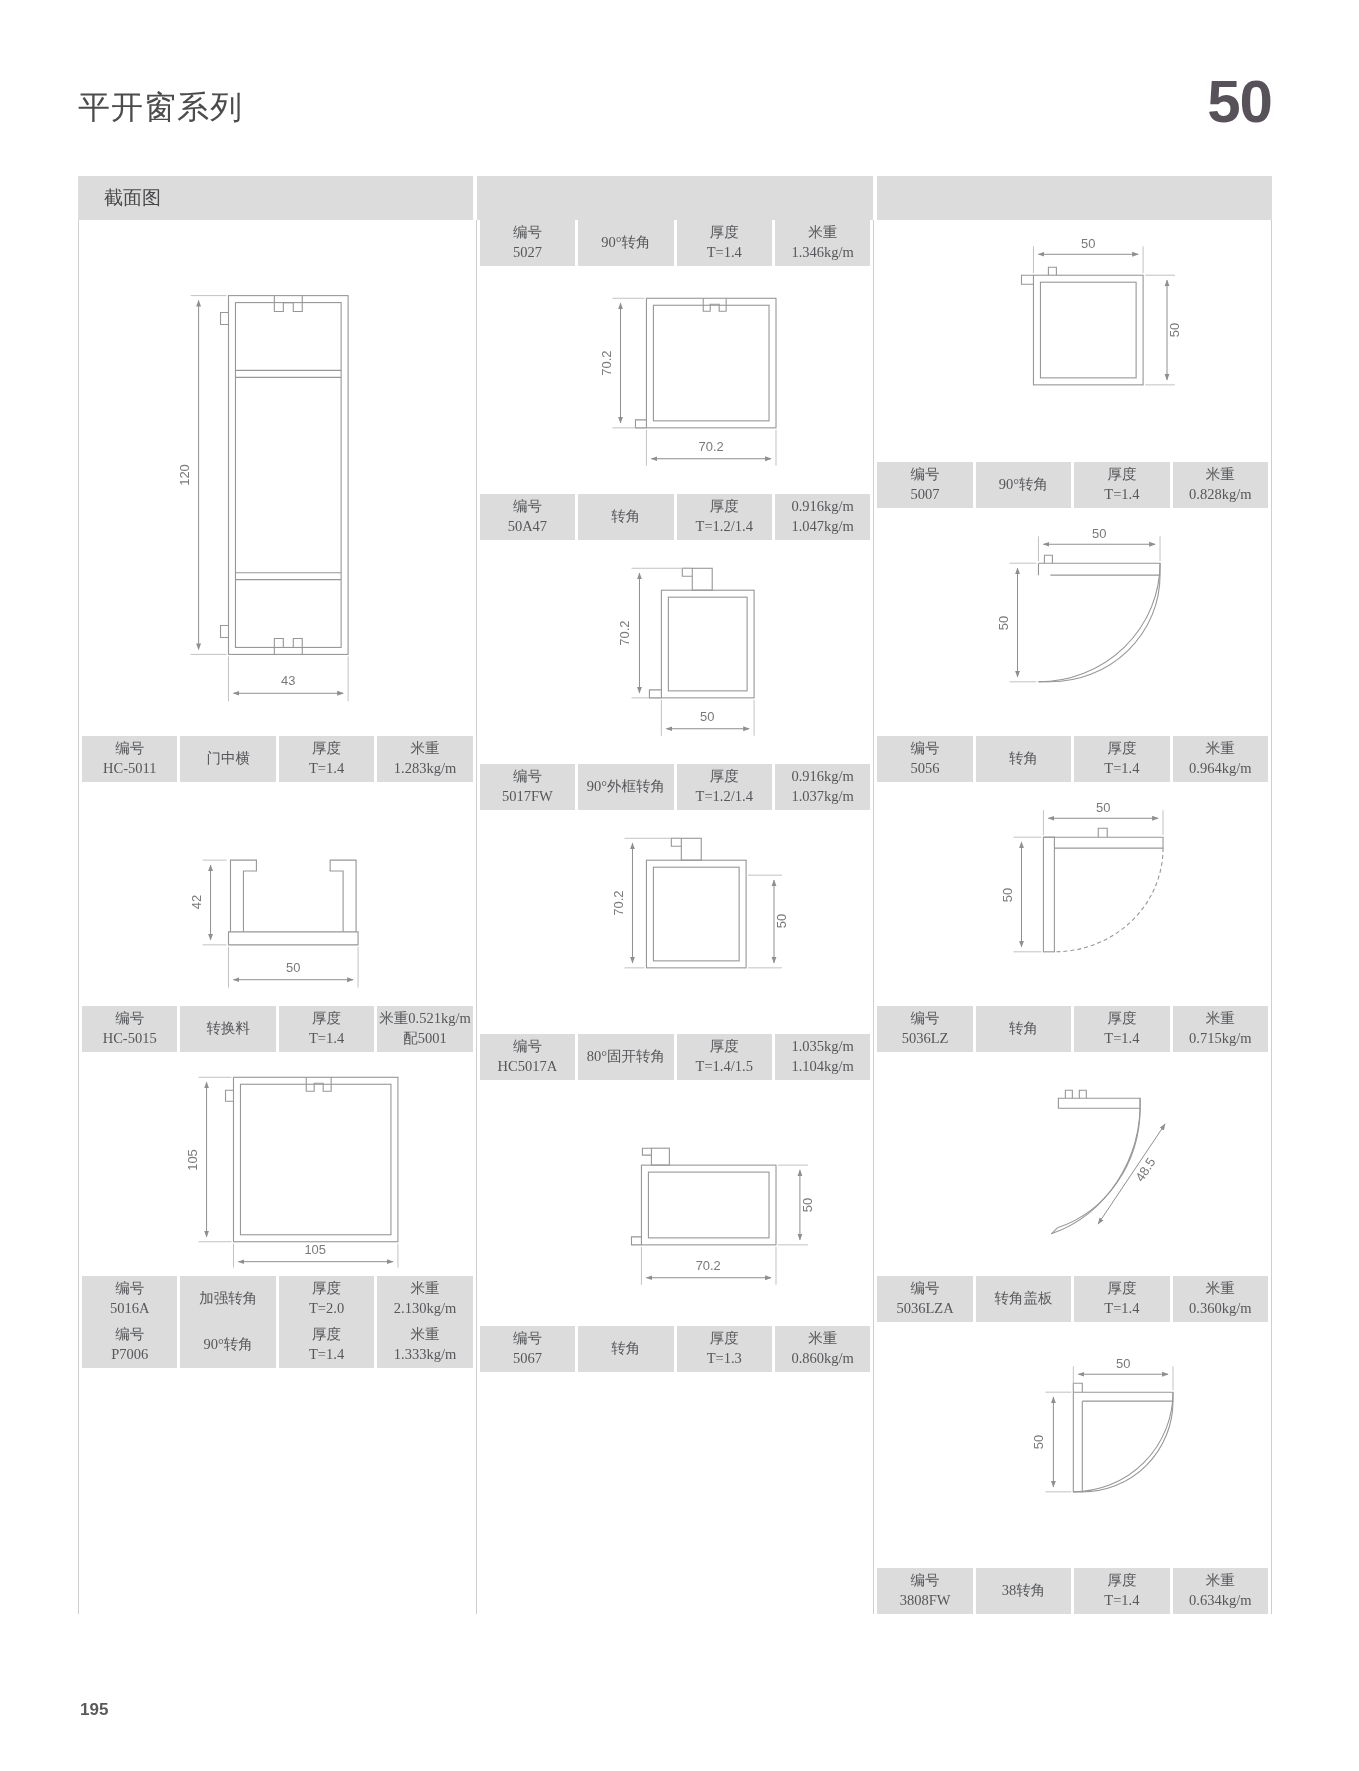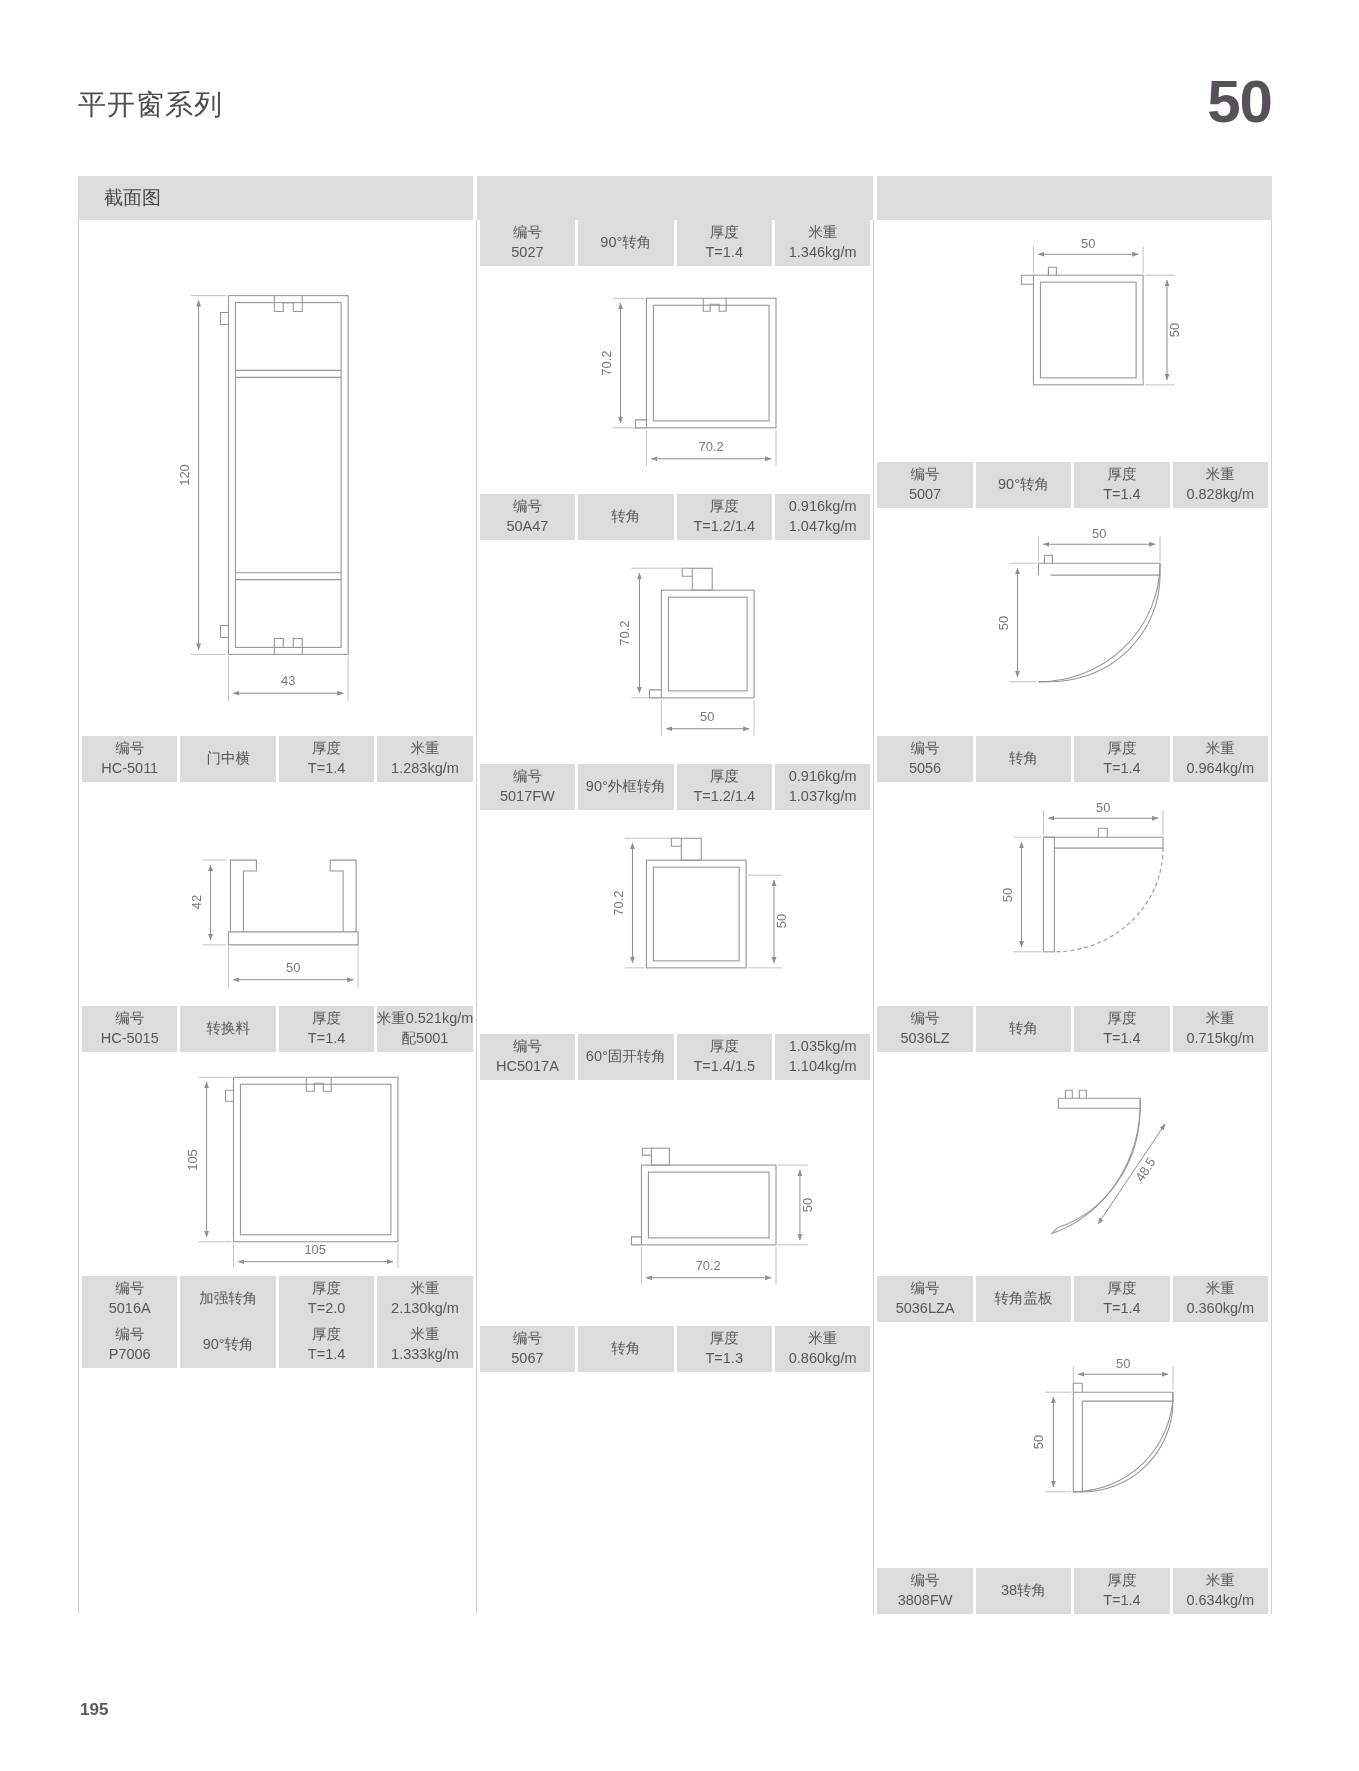--- a/index.html
+++ b/index.html
@@ -3,34 +3,34 @@
 <meta charset="utf-8">
 <style>
   html,body { margin:0; padding:0; background:#ffffff; }
   body {
     width:1359px; height:1771px; position:relative; overflow:hidden;
     font-family:"Liberation Sans","DejaVu Sans",sans-serif;
     -webkit-font-smoothing:antialiased;
   }
   .page-head { position:absolute; top:72px; left:78px; width:1194px;
     display:flex; justify-content:space-between; align-items:flex-start; }
-  .series-title { font-size:28px; color:#4c4c4e; font-weight:500; letter-spacing:1px; margin-top:14px; }
+  .series-title { font-size:32px; color:#4c4c4e; font-weight:500; letter-spacing:1px; margin-top:14px; }
   .series-number { font-size:60px; line-height:1; font-weight:700; color:#57525a; letter-spacing:-1px; }
 
   .sheet { position:absolute; top:176px; left:78px; width:1194px; }
   .thead { display:flex; gap:4px; height:44px; }
   .th { flex:1; background:#dcdcdc; }
   .th span { display:inline-block; margin-left:26px; line-height:44px; font-size:19px; color:#48484a; }
   .tbody { display:flex; }
   .col { flex:1; border-left:1px solid #cfcfcf; min-width:0; }
   .col:last-child { border-right:1px solid #cfcfcf; }
   .draw { position:relative; }
   .draw svg { display:block; width:100%; }
 
-  .irow { height:46px; display:flex; gap:3px; padding:0 3px; box-sizing:border-box; }
+  .irow { height:46px; display:flex; gap:3px; padding:0 3px; box-sizing:border-box;font-family:Liberation Serif, serif; }
   .ic { flex:1; background:#dcdcdc; display:flex; flex-direction:column;
         align-items:center; justify-content:center; text-align:center;
         font-size:14.5px; line-height:1.35; color:#56575a; overflow:hidden; }
   .ic span { white-space:nowrap; }
 
   .pageno { position:absolute; left:80px; top:1700px; font-size:17px; font-weight:700; color:#5a5a5c;text-align:right; }
 
   svg .pf { fill:none; stroke:#979797; stroke-width:1.1; }
   svg .dl { stroke:#8f8f8f; stroke-width:1; fill:none; }
   svg .xl { stroke:#b3b3b3; stroke-width:0.8; }
@@ -291,21 +291,21 @@
           <line class="dl" x1="298" y1="70" x2="298" y2="153" marker-start="url(#arw)" marker-end="url(#arw)"></line>
           <text class="dim" transform="translate(310,111) rotate(-90)" text-anchor="middle">50</text>
         </svg>
       </div>
       <div class="irow">
         <div class="ic">
             <span>编号</span>
             <span>HC5017A</span>
           </div>
         <div class="ic">
-            <span>60°固开转角</span>
+            <span>80°固开转角</span>
           </div>
         <div class="ic">
             <span>厚度</span>
             <span>T=1.4/1.5</span>
           </div>
         <div class="ic">
             <span>1.035kg/m</span>
             <span>1.104kg/m</span>
           </div>
       </div>

